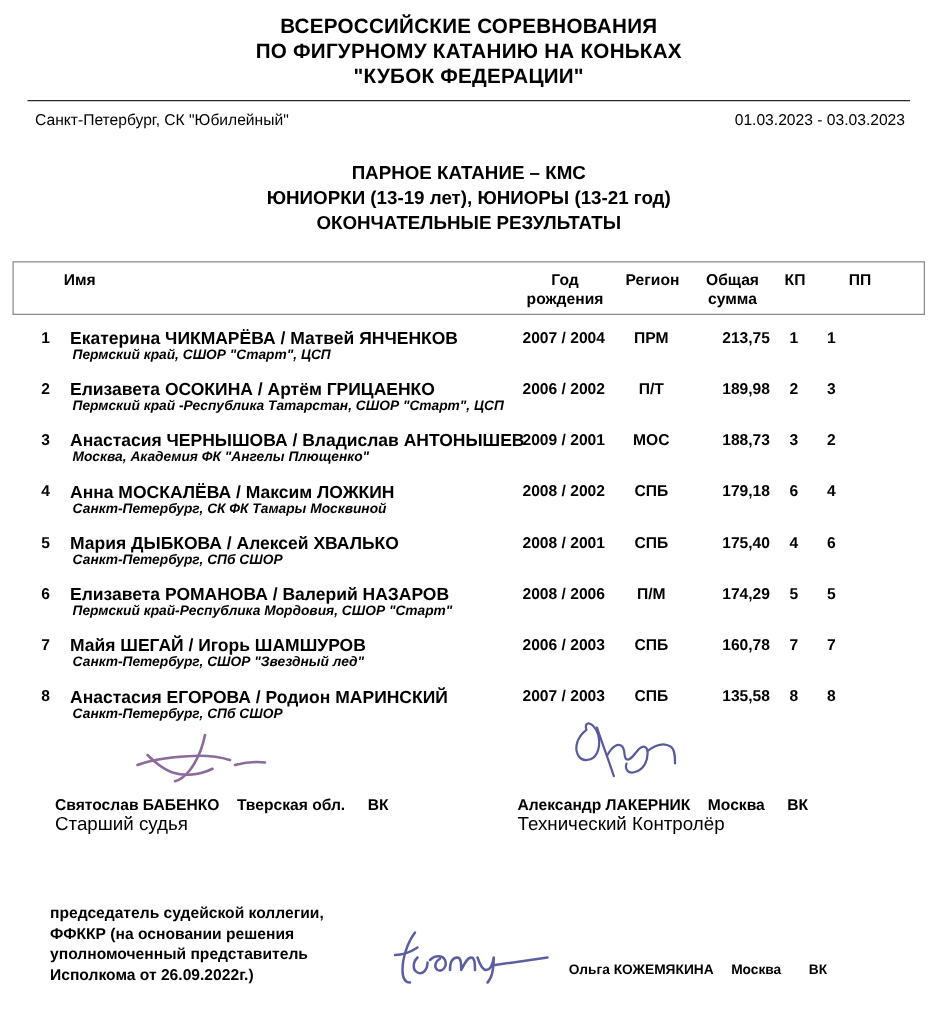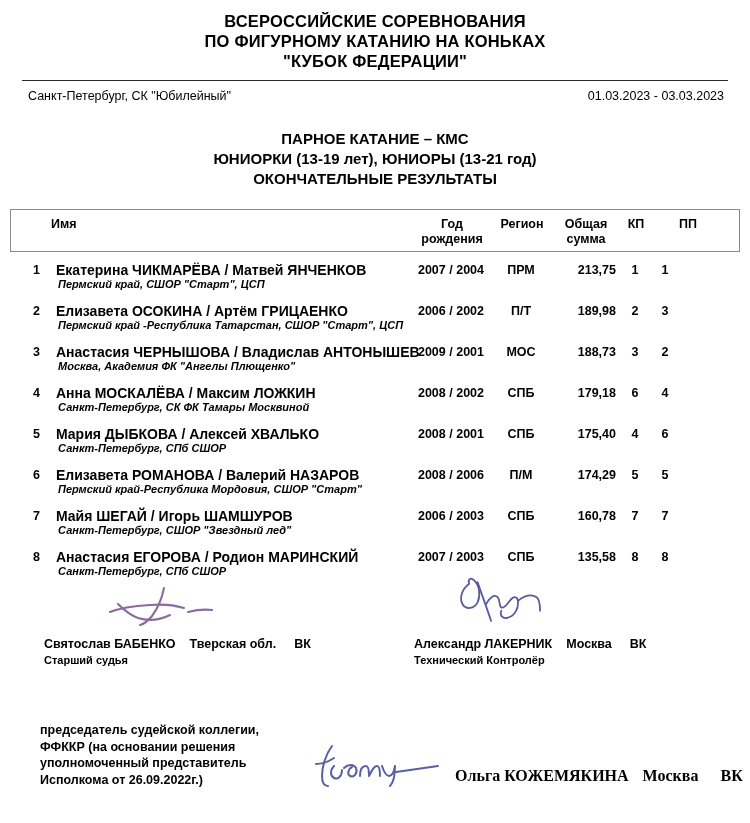--- a/index.html
+++ b/index.html
@@ -180,22 +180,22 @@
   }
   .official-line .nm { }
   .official-line .rg { padding-left: 14px; }
   .official-line .lvl { padding-left: 18px; }
 
   .official-role {
     position: absolute;
     top: 68px;
     left: 0;
     white-space: nowrap;
-    font-size: 11px;
-    font-weight: bold;
+    font-size: 15px;
+    font-weight: normal;
     line-height: 16px;
   }
 
   
   .chief {
     position: absolute;
     left: 0;
     top: 722px;
     width: 750px;
   }
@@ -215,24 +215,23 @@
     top: 20px;
     width: 150px;
     height: 48px;
     pointer-events: none;
   }
   .chief-line {
     position: absolute;
     left: 455px;
     top: 46px;
     white-space: nowrap;
-    font-size: 16px;
-    font-weight: bold;
-    line-height: 16px;
-    font-family: Liberation Serif, serif;
+    font-size: 11px;
+    font-weight: bold;
+    line-height: 16px;
   }
   .chief-line .rg { padding-left: 14px; }
   .chief-line .lvl { padding-left: 22px; }
 </style>
 </head>
 <body>
 
 <div class="page">
 
   <div class="doc-title">

